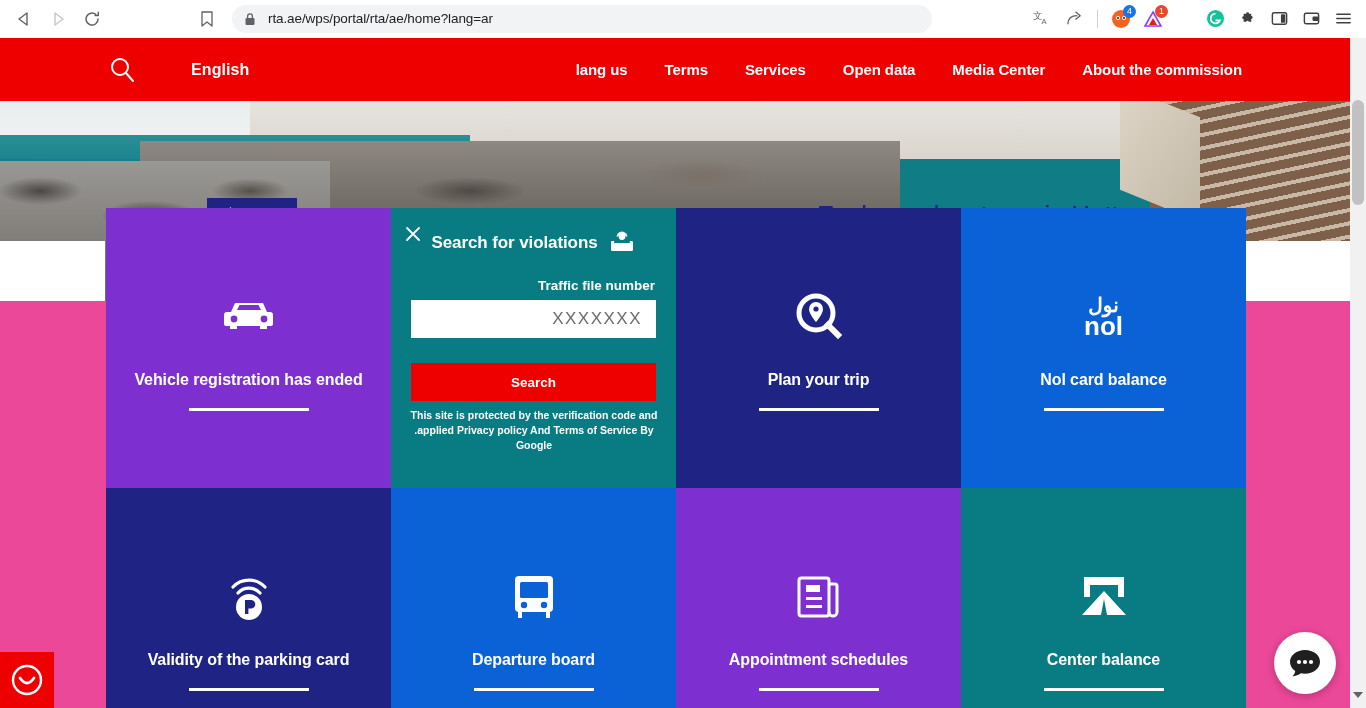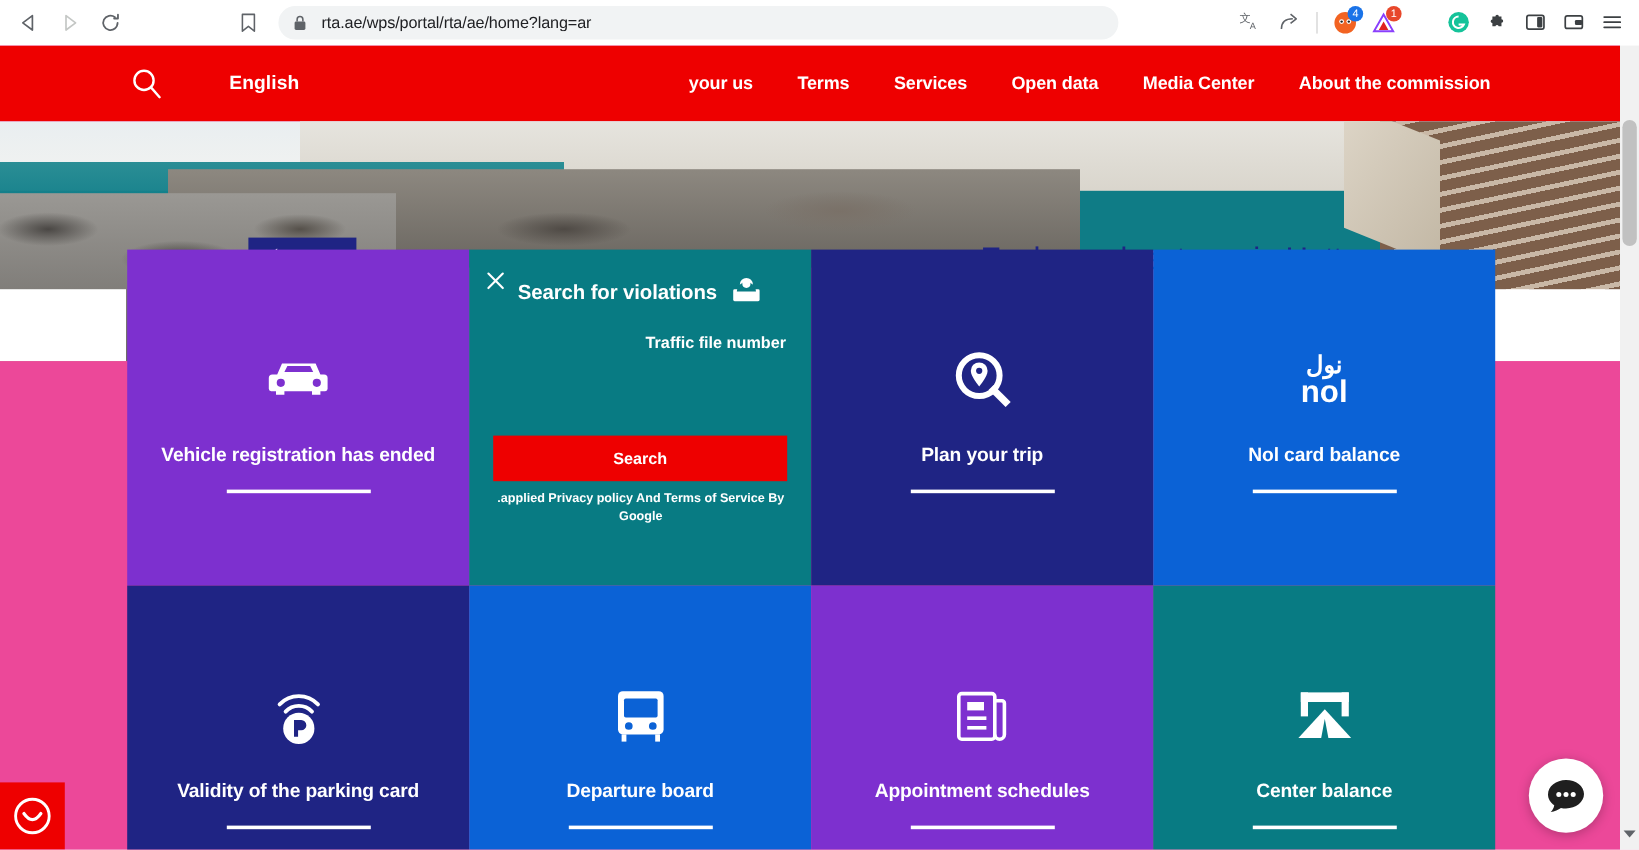--- a/index.html
+++ b/index.html
@@ -398,21 +398,21 @@
 
   <div class="site-header">
     <div class="hdr-search">
       <svg width="30" height="30" viewBox="0 0 30 30">
         <circle cx="13" cy="12" r="8" fill="none" stroke="#ffffff" stroke-width="2"></circle>
         <path d="M19 18 L26 26" stroke="#ffffff" stroke-width="2" stroke-linecap="round"></path>
       </svg>
     </div>
     <div class="hdr-lang">English</div>
     <nav class="hdr-nav">
-      <a href="#">your us</a>
+      <a href="#">lang us</a>
       <a href="#">Terms</a>
       <a href="#">Services</a>
       <a href="#">Open data</a>
       <a href="#">Media Center</a>
       <a href="#">About the commission</a>
     </nav>
   </div>
 
   <div class="hero">
     <div class="hero-photo">
@@ -460,22 +460,24 @@
         <span>
           <svg width="28" height="26" viewBox="0 0 28 26">
             <rect x="3" y="13" width="22" height="10" rx="1.2" fill="#ffffff"></rect>
             <circle cx="14" cy="9" r="5.4" fill="#ffffff"></circle>
             <path d="M6 15 a8 8 0 0 1 16 0 z" fill="#087b83"></path>
             <circle cx="14" cy="8.5" r="3.4" fill="#ffffff"></circle>
           </svg>
         </span>
       </div>
       <div class="v-label">Traffic file number</div>
+      <input class="v-input" type="text" placeholder="XXXXXXX" style="">
       <button class="v-search-btn">Search</button>
       <div class="v-legal">
+        <div>This site is protected by the verification code and</div>
         <div>.applied Privacy policy And Terms of Service By Google</div>
       </div>
     </div>
 
     <div class="tile" style="background:#1f2484">
       <div class="tile-icon">
         <svg width="56" height="56" viewBox="0 0 56 56">
           <circle cx="25" cy="24" r="17" fill="none" stroke="#ffffff" stroke-width="5"></circle>
           <path d="M25 13 a7 7 0 0 1 7 7 c0 5 -7 13 -7 13 s-7 -8 -7 -13 a7 7 0 0 1 7 -7 z" fill="#ffffff"></path>
           <circle cx="25" cy="20" r="2.6" fill="#1f2484"></circle>

